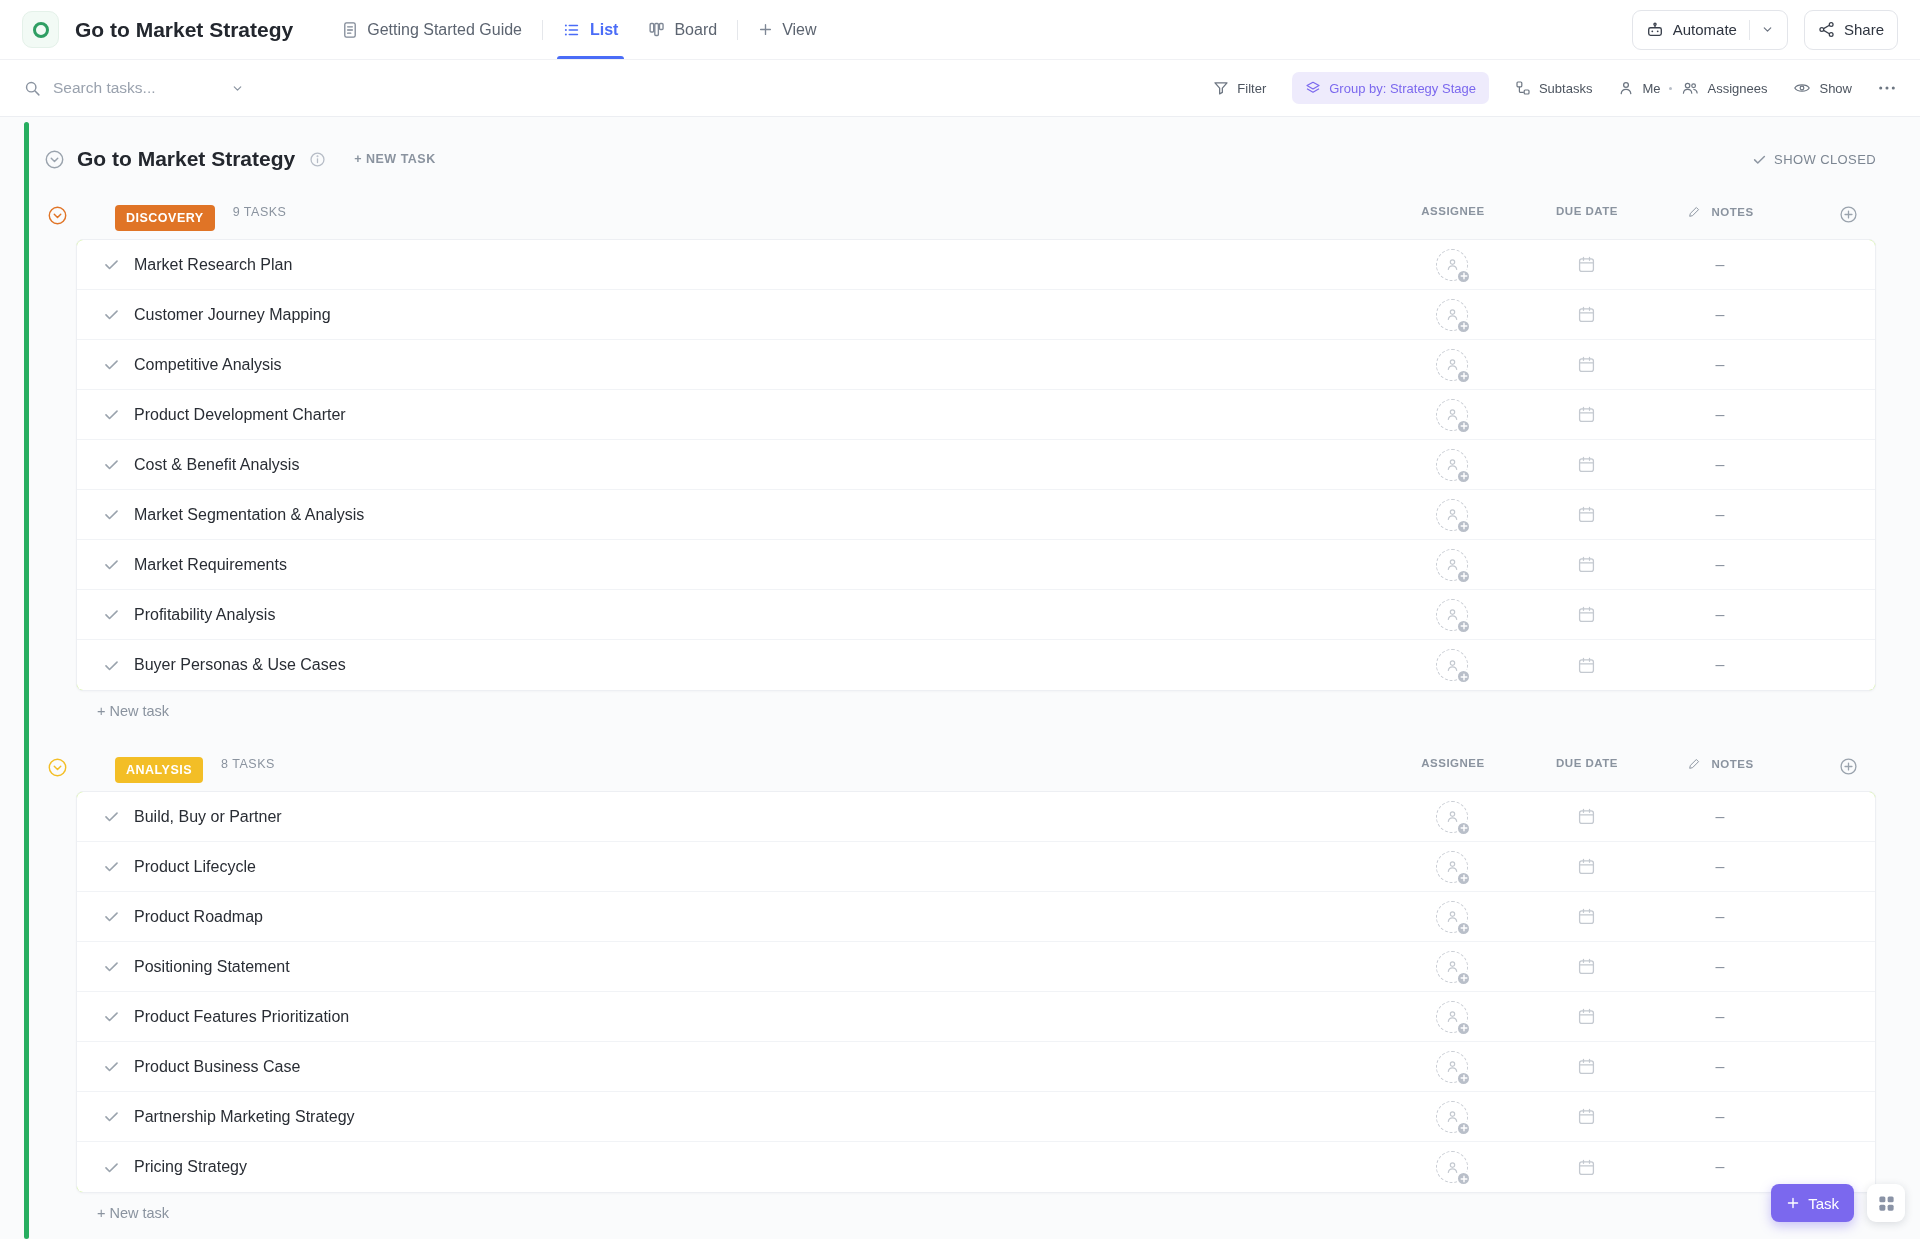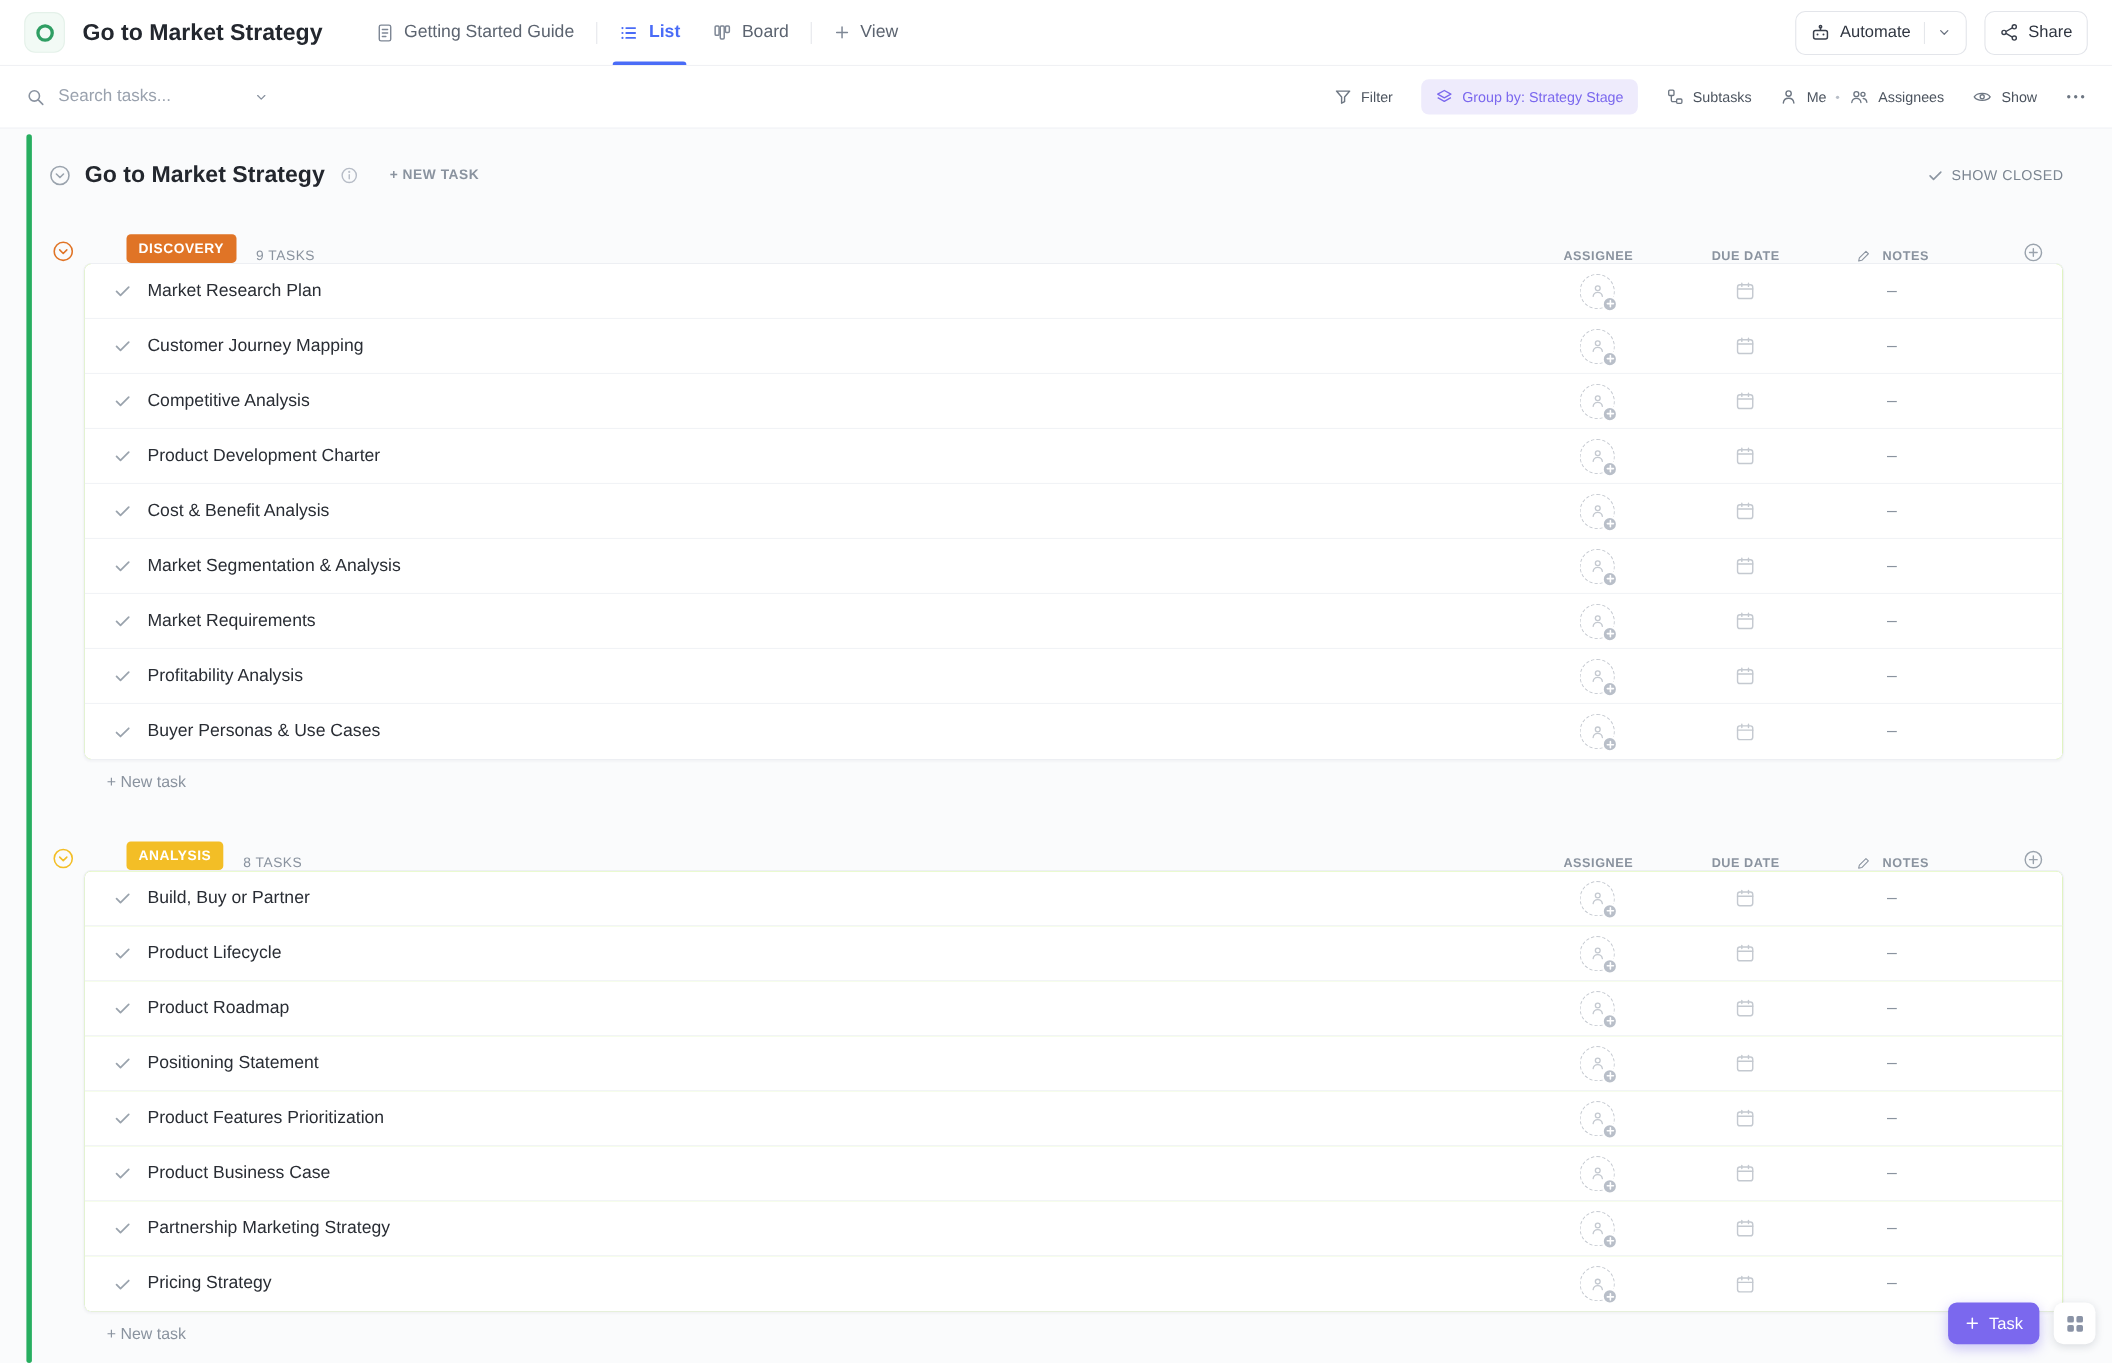--- a/index.html
+++ b/index.html
@@ -47,21 +47,21 @@
   .chev-circle { color: #9aa3ad; display: flex; cursor: pointer; }
   .list-title { font-size: 21px; font-weight: 700; margin: 0 0 0 12px; color: #23272e; }
   .info { margin-left: 14px; color: #b6bcc6; display: flex; cursor: pointer; }
   .newtask { margin-left: 28px; background: none; border: none; font-family: inherit; font-size: 12.5px; letter-spacing: .5px; color: #8a939f; cursor: pointer; font-weight: 600; padding: 0; }
   .spacer { flex: 1; }
   .showclosed { display: flex; align-items: center; gap: 7px; font-size: 13px; letter-spacing: .4px; color: #7c8692; cursor: pointer; font-weight: 500; }
   .showclosed svg { color: #8d96a2; }
 
   #groups { margin: 0 44px 0 76px; }
   .group { margin-top: 26px; }
-  .group-header { display: flex; align-items: flex-end; height: 34px; position: relative; padding-left: 39px; }
+  .group-header { display: flex; align-items: flex-start; height: 34px; position: relative; padding-left: 39px; }
   .g-chevron { position: absolute; left: -29px; display: flex; cursor: pointer; }
   .g-badge { font-size: 12.5px; font-weight: 700; color: #fff; padding: 6px 11px; border-radius: 4px; letter-spacing: .5px; cursor: pointer; white-space: nowrap; }
   .g-count { margin-left: 18px; font-size: 12.5px; color: #8a939f; letter-spacing: .5px; font-weight: 500; }
   .gh-spacer { flex: 1; }
   .col-a, .col-d, .col-n { width: 134px; display: flex; align-items: center; justify-content: center; }
   .col-p { width: 88px; display: flex; justify-content: flex-end; padding-right: 18px; }
   .col-head { font-size: 11.5px; color: #8a939f; letter-spacing: .5px; font-weight: 600; cursor: pointer; }
   .notes-head { gap: 5px; }
   .notes-head svg { color: #8a939f; }
   .addcol { color: #9aa3ad; cursor: pointer; display: flex; }

